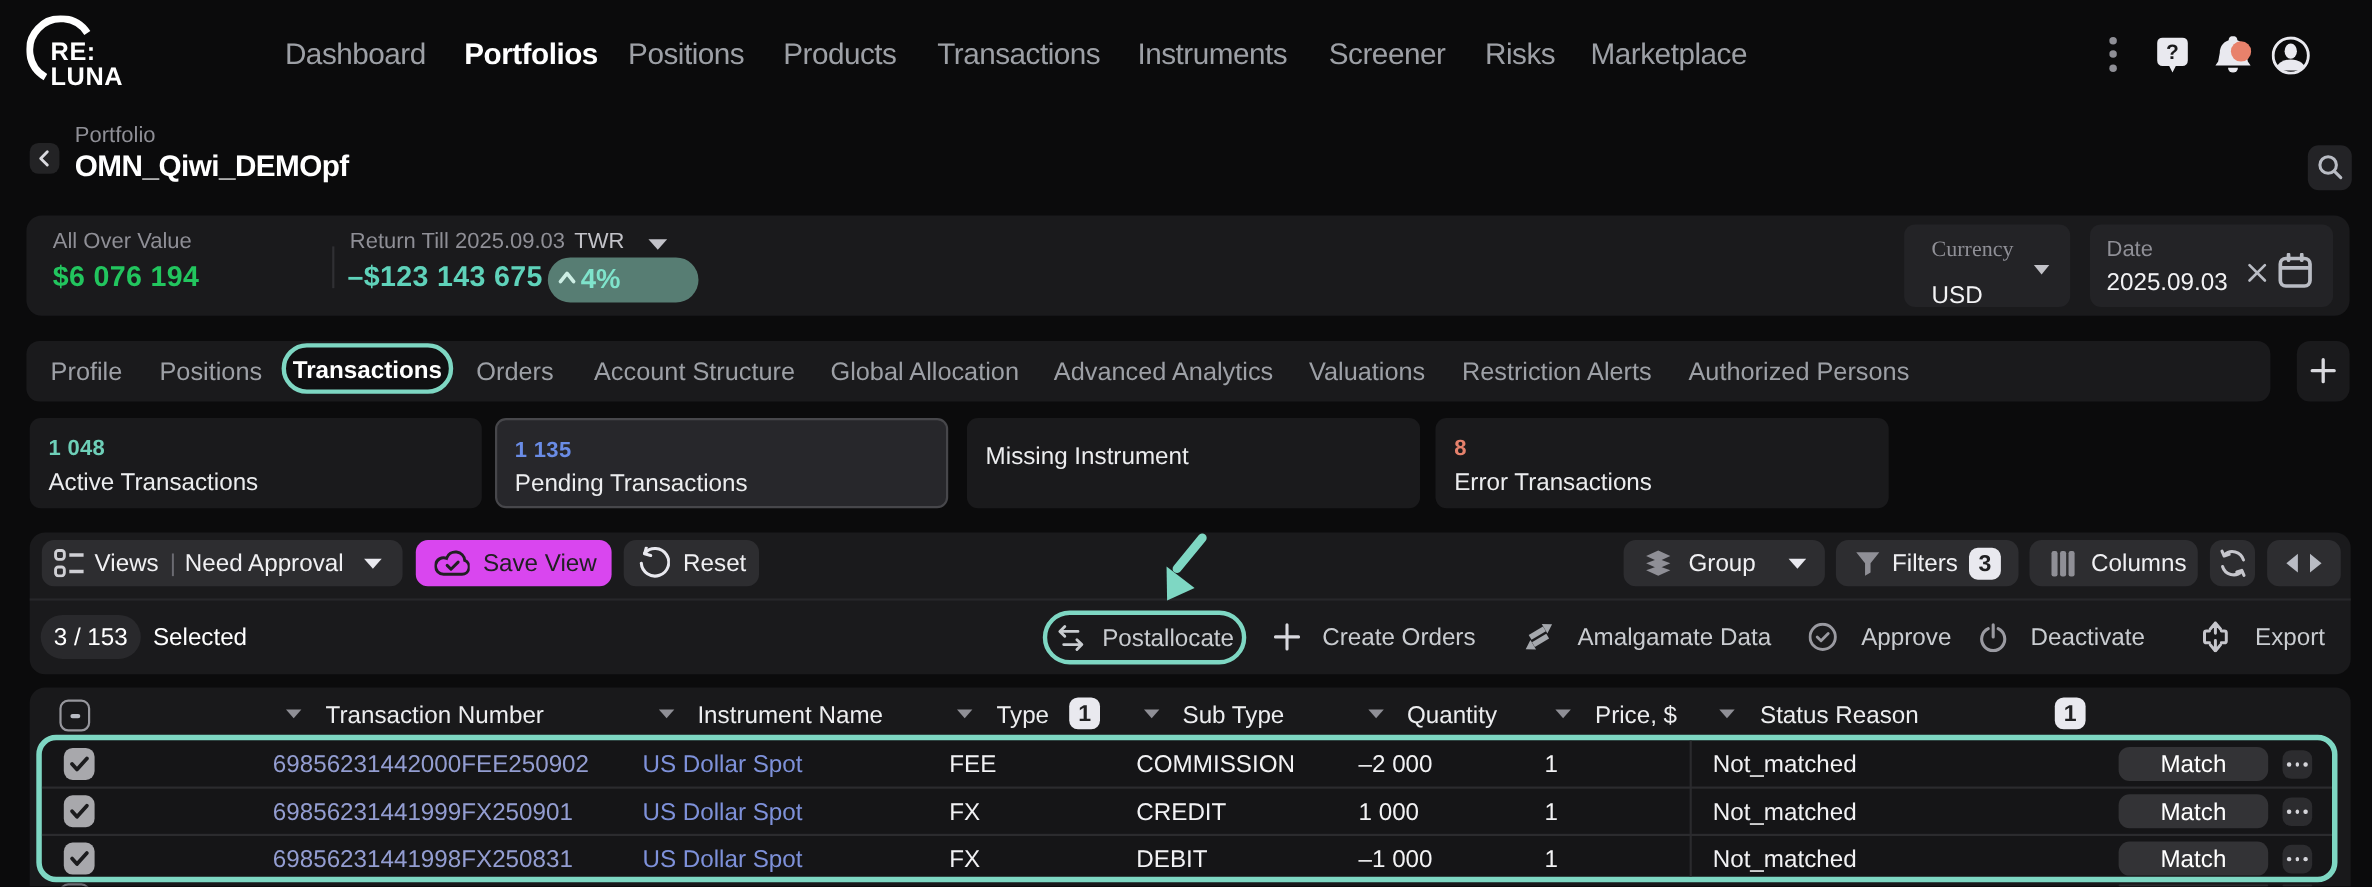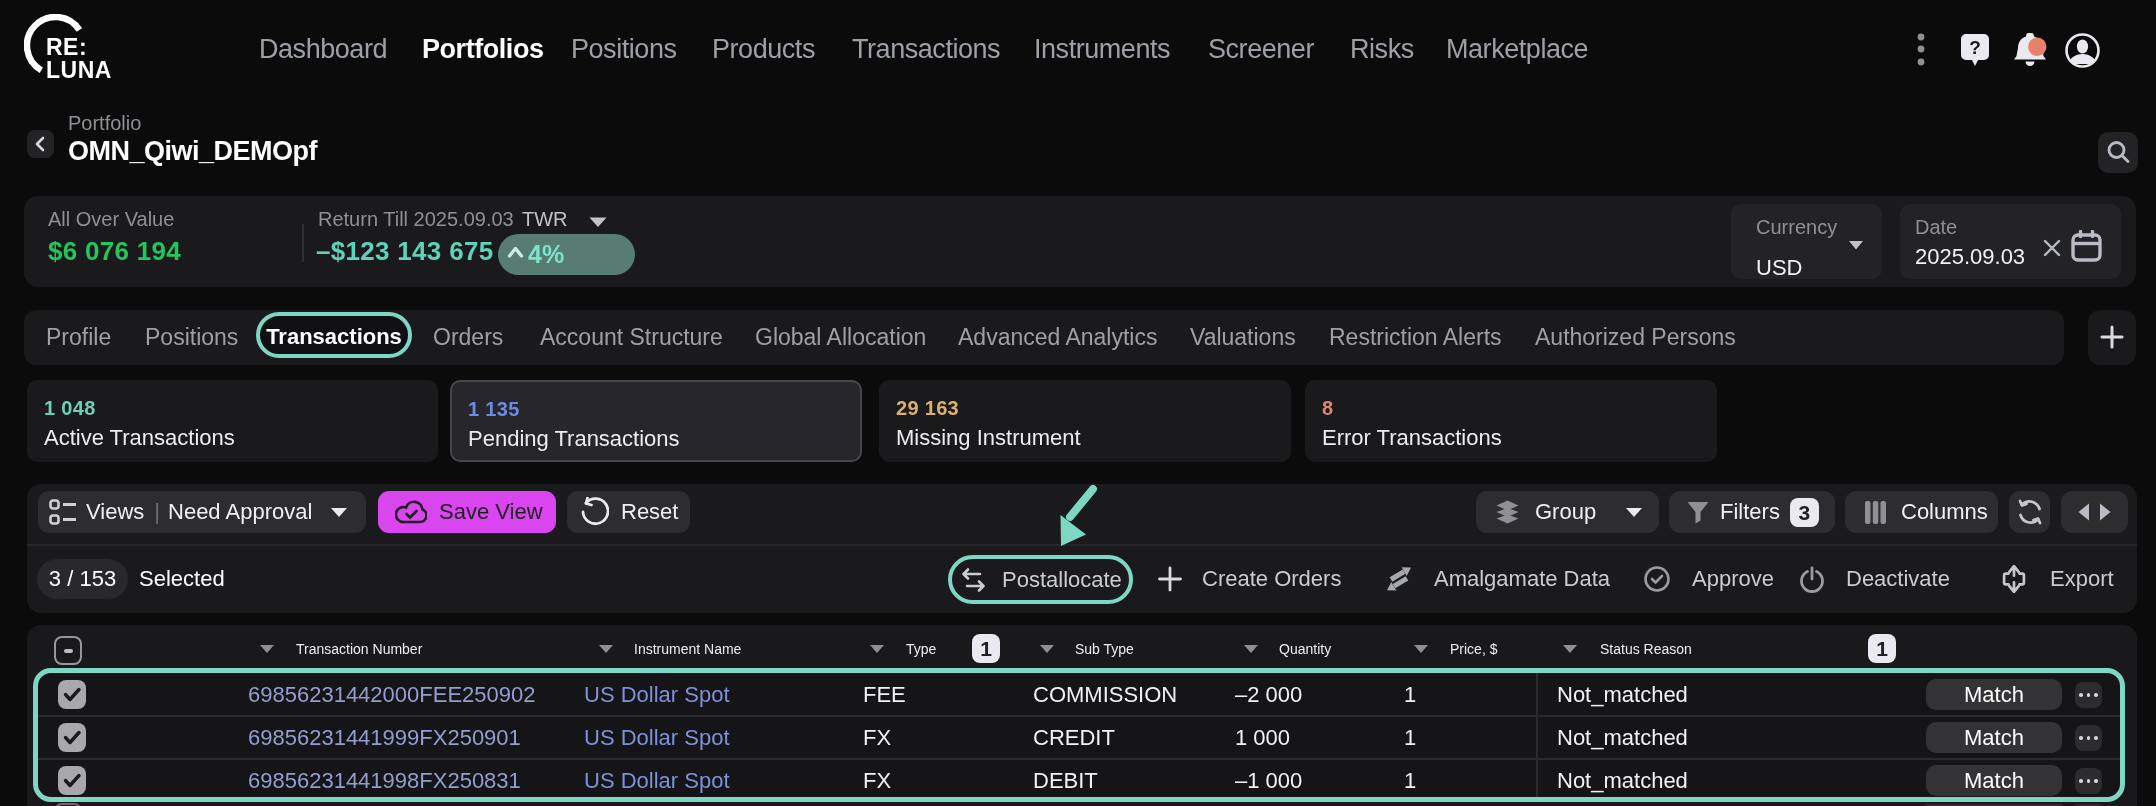--- a/index.html
+++ b/index.html
@@ -43,21 +43,21 @@
 #tb-divider { position:absolute; left:0px; top:60px; width:2110px; height:2px; background:#27272a; }
 .btn { position:absolute; top:7px; height:42px; display:flex; align-items:center; background:#2d2d30; border-radius:11px; font-size:22px; color:#f0f0f3; white-space:nowrap; }
 .btn.light { background:#d946ef; color:#202022; }
 #selpill { position:absolute; left:10px; top:75px; width:91px; height:40px; background:#29292c; border-radius:20px; text-align:center; line-height:40px; font-size:22px; color:#fff; }
 #seltext { position:absolute; left:112px; top:75px; height:40px; line-height:40px; font-size:22px; color:#fff; }
 .action { position:absolute; top:75px; height:40px; display:flex; align-items:center; font-size:22px; color:#c9ccd0; white-space:nowrap; }
 #postall { position:absolute; left:921px; top:71px; width:185px; height:49px; border:4px solid #7ed7c3; border-radius:25px; display:flex; align-items:center; padding:0 0 0 9px; gap:16px; font-size:22px; color:#c9ccd0; }
 
 
 #panel2 { position:absolute; left:27px; top:625px; width:2110px; height:181px; background:#19191b; border-radius:14px 14px 0 0; }
-.th { position:absolute; top:0; height:49px; line-height:49px; font-size:14px; color:#ecedef; white-space:nowrap; }
+.th { position:absolute; top:0; height:49px; line-height:49px; font-size:22px; color:#ecedef; white-space:nowrap; }
 .sortarr { position:absolute; top:20px; width:0; height:0; border-left:7px solid transparent; border-right:7px solid transparent; border-top:8px solid #8f8f96; }
 .badge1 { position:absolute; top:9px; width:28px; height:29px; background:#e9e9ef; color:#202022; border-radius:8px; text-align:center; line-height:29px; font-size:21px; font-weight:bold;}
 #tealbox { position:absolute; left:6px; top:43px; width:2092px; height:134px; border:5px solid #7ed7c3; border-radius:18px; background:#151517; overflow:hidden;}
 .trow { position:absolute; left:0; width:2082px; height:41px; }
 .td { position:absolute; top:0; height:41px; line-height:41px; font-size:22px; white-space:nowrap; }
 .rowsep { position:absolute; left:0px; width:2082px; height:2px; background:#2b2b2e; }
 .cb { position:absolute; width:28px; height:29px; border-radius:8px; }
 .cb.checked { background:#a8a8ac; }
 .matchbtn { position:absolute; width:136px; height:31px; background:#333336; border-radius:10px; color:#fff; text-align:center; line-height:31px; font-size:22px; }
 .dots { position:absolute; width:27px; height:26px; background:#2c2c2f; border-radius:8px; }
@@ -136,21 +136,21 @@
         <path d="M2.5 2.5 L11 12 L19.5 2.5 z" fill="#c2c2c8"></path>
       </svg>
     <div id="ret-val" class="abs" style="left:292px; top:40px;">–$123 143 675</div>
     <div id="pctbadge">
       <svg class="abs" style="left:8px; top:10px;" width="19" height="16" viewBox="0 0 19 16">
           <path d="M3.5 12 L9.5 4.5 L15.5 12" fill="none" stroke="#cdeee4" stroke-width="3.3" stroke-linecap="round" stroke-linejoin="round"></path>
         </svg>
       <span class="abs" style="left:30px; top:6px; font-size:25px; font-weight:bold; color:#7fe3cb;">4%</span>
     </div>
     <div class="inbox" style="left:1707px; width:151px;">
-      <div class="slabel" style="margin:12px 0 16px 25px;">Currency</div>
+      <div class="slabel" style="margin:12px 0 16px 25px;font-family:Liberation Serif, serif;">Currency</div>
       <div style="font-size:22px; margin:5px 0 0 25px;">USD</div>
       <svg class="abs" style="left:116px; top:35px;" width="18" height="12" viewBox="0 0 18 12">
           <path d="M2 2 L9 10.5 L16 2 z" fill="#c2c2c8"></path>
         </svg>
     </div>
     <div class="inbox" style="left:1876px; width:221px;">
       <div class="slabel" style="margin:12px 0 0 15px;">Date</div>
       <div style="font-size:22px; margin:5px 0 0 15px;">2025.09.03</div>
       <svg class="abs" style="left:142px; top:34px;" width="20" height="20" viewBox="0 0 20 20">
           <path d="M3 3 L17 17 M17 3 L3 17" stroke="#b9bcc4" stroke-width="2.4" stroke-linecap="round"></path>
@@ -183,21 +183,20 @@
 
   <div class="card" style="left:27px; width:411px;">
     <div class="num" style="color:#6ecfb8;">1 048</div>
     <div class="lab">Active Transactions</div>
   </div>
   <div class="card" id="card2" style="left:450px; width:412px;">
     <div class="num" style="color:#6a8ce6;">1 135</div>
     <div class="lab">Pending Transactions</div>
   </div>
   <div class="card" style="left:879px; width:412px;">
-    <div class="num" style="color:#ddb06b;">29 163</div>
     <div class="lab">Missing Instrument</div>
   </div>
   <div class="card" style="left:1305px; width:412px;">
     <div class="num" style="color:#e5816c;">8</div>
     <div class="lab">Error Transactions</div>
   </div>
 
   <div id="panel1">
     <div id="tb-divider"></div>
 

